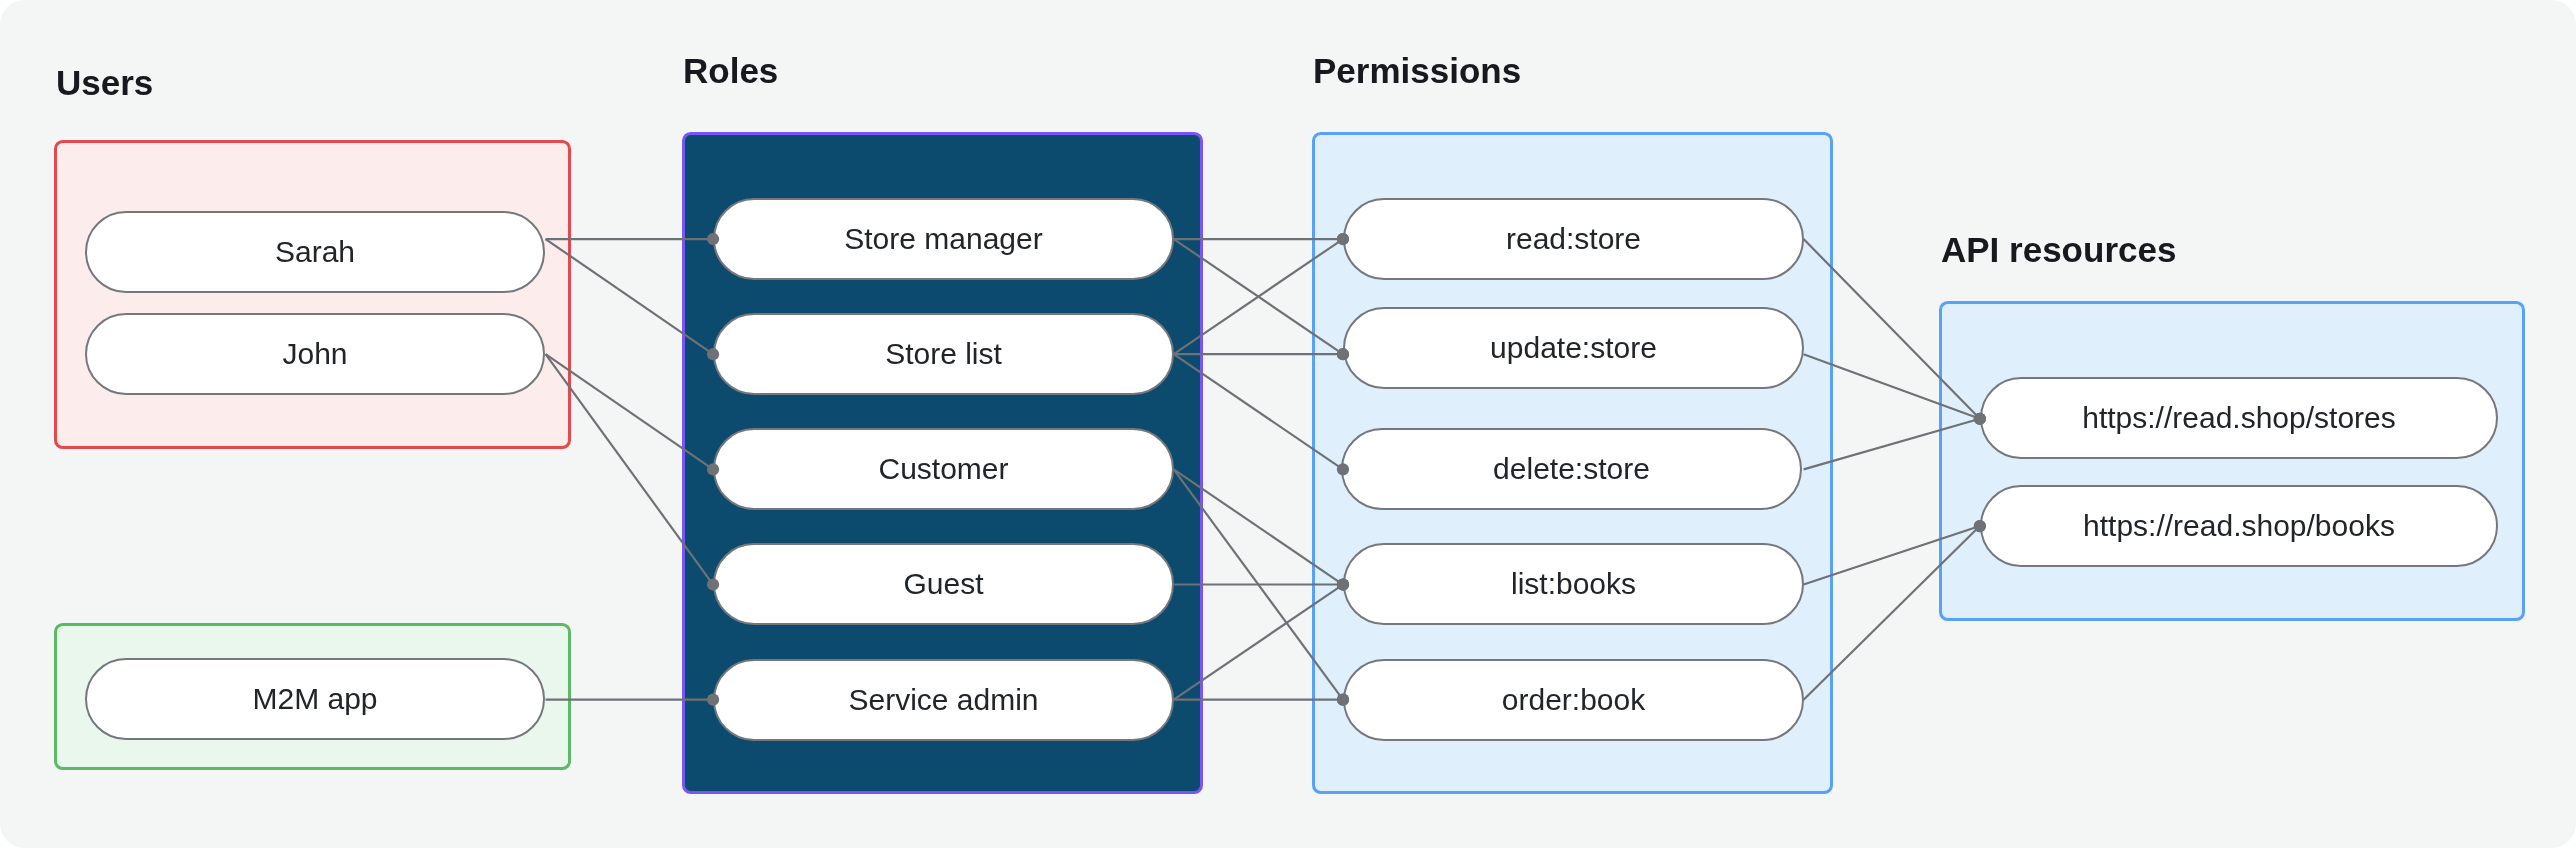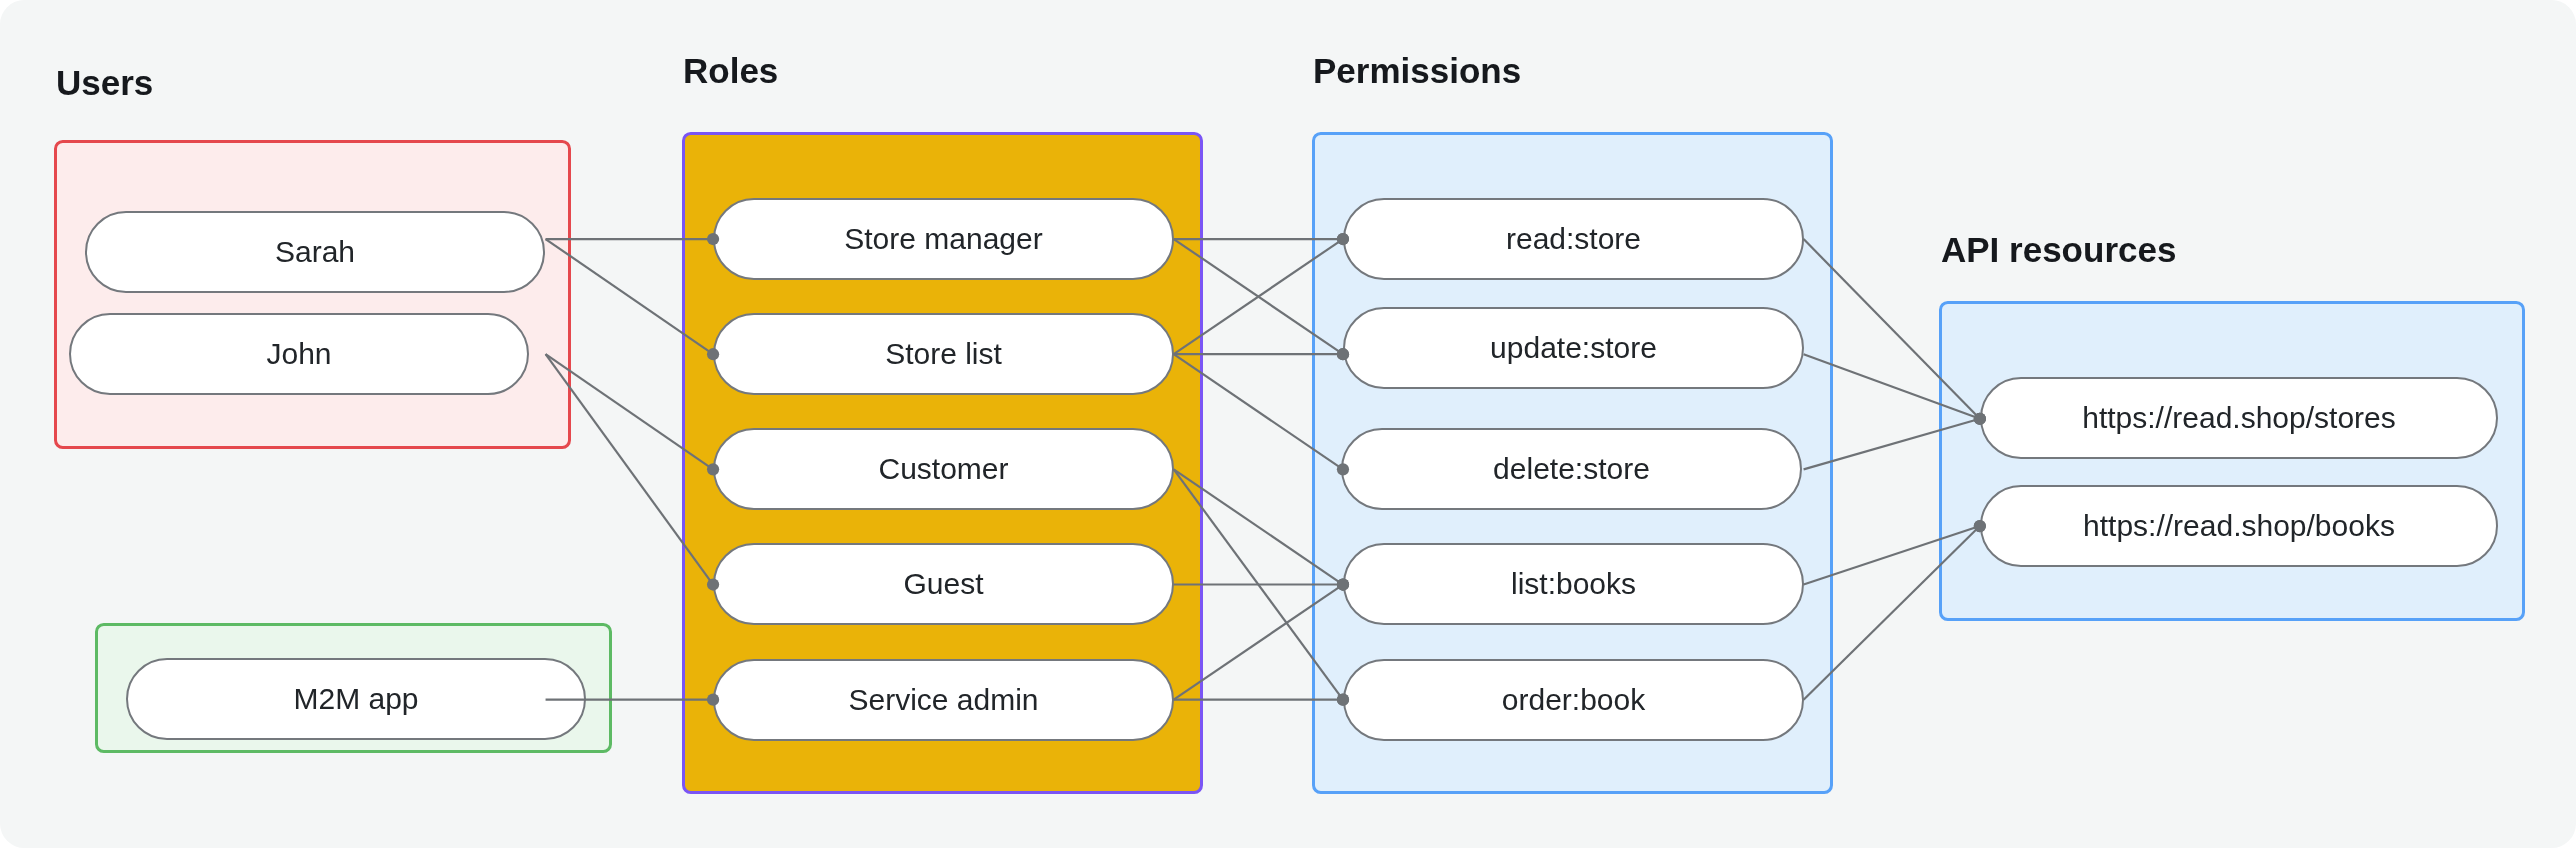--- a/index.html
+++ b/index.html
@@ -60,28 +60,28 @@
 
 <div id="canvas" style="background: rgb(244, 246, 246);">
 
   <div class="group-title" style="left:56px; top:63px;">Users</div>
   <div class="group-title" style="left:683px; top:51px;">Roles</div>
   <div class="group-title" style="left:1313px; top:51px;">Permissions</div>
   <div class="group-title" style="left:1941px; top:230px;">API resources</div>
 
   <div class="group-box" style="left: 54px; top: 140px; width: 517px; height: 309px; border-color: rgb(229, 72, 77); background: rgb(253, 236, 236);">
     <div class="pill" style="left:28px; top:55px; width:460px;margin-top:13px;">Sarah</div>
-    <div class="pill" style="left:12px; top:170px; width:460px;">John</div>
+    <div class="pill" style="left:28px; top:170px; width:460px;">John</div>
   </div>
 
-  <div class="group-box" style="left: 54px; top: 623px; width: 517px; height: 130px; border-color: rgb(93, 186, 100); background: rgb(234, 247, 236); margin-left: 41px;">
+  <div class="group-box" style="left: 54px; top: 623px; width: 517px; height: 147px; border-color: rgb(93, 186, 100); background: rgb(234, 247, 236);">
     <div class="pill" style="left:28px; top:32px; width:460px;">M2M app</div>
   </div>
 
-  <div class="group-box" style="left: 682px; top: 132px; width: 521px; height: 662px; border-color: rgb(122, 85, 245); background: #eab308;">
+  <div class="group-box" style="left: 682px; top: 132px; width: 521px; height: 662px; border-color: rgb(122, 85, 245); background: #0c4a6e;">
     <div class="pill" style="left:28px; top:63px; width:461px;">Store manager</div>
     <div class="pill" style="left:28px; top:178px; width:461px;">Store list</div>
     <div class="pill" style="left:28px; top:293px; width:461px;">Customer</div>
     <div class="pill" style="left:28px; top:408px; width:461px;">Guest</div>
     <div class="pill" style="left:28px; top:524px; width:461px;">Service admin</div>
   </div>
 
   <div class="group-box" style="left: 1312px; top: 132px; width: 521px; height: 662px; border-color: rgb(87, 161, 248); background: rgb(224, 239, 252);">
     <div class="pill" style="left:28px; top:63px; width:461px;">read:store</div>
     <div class="pill" style="left:28px; top:172px; width:461px;">update:store</div>

